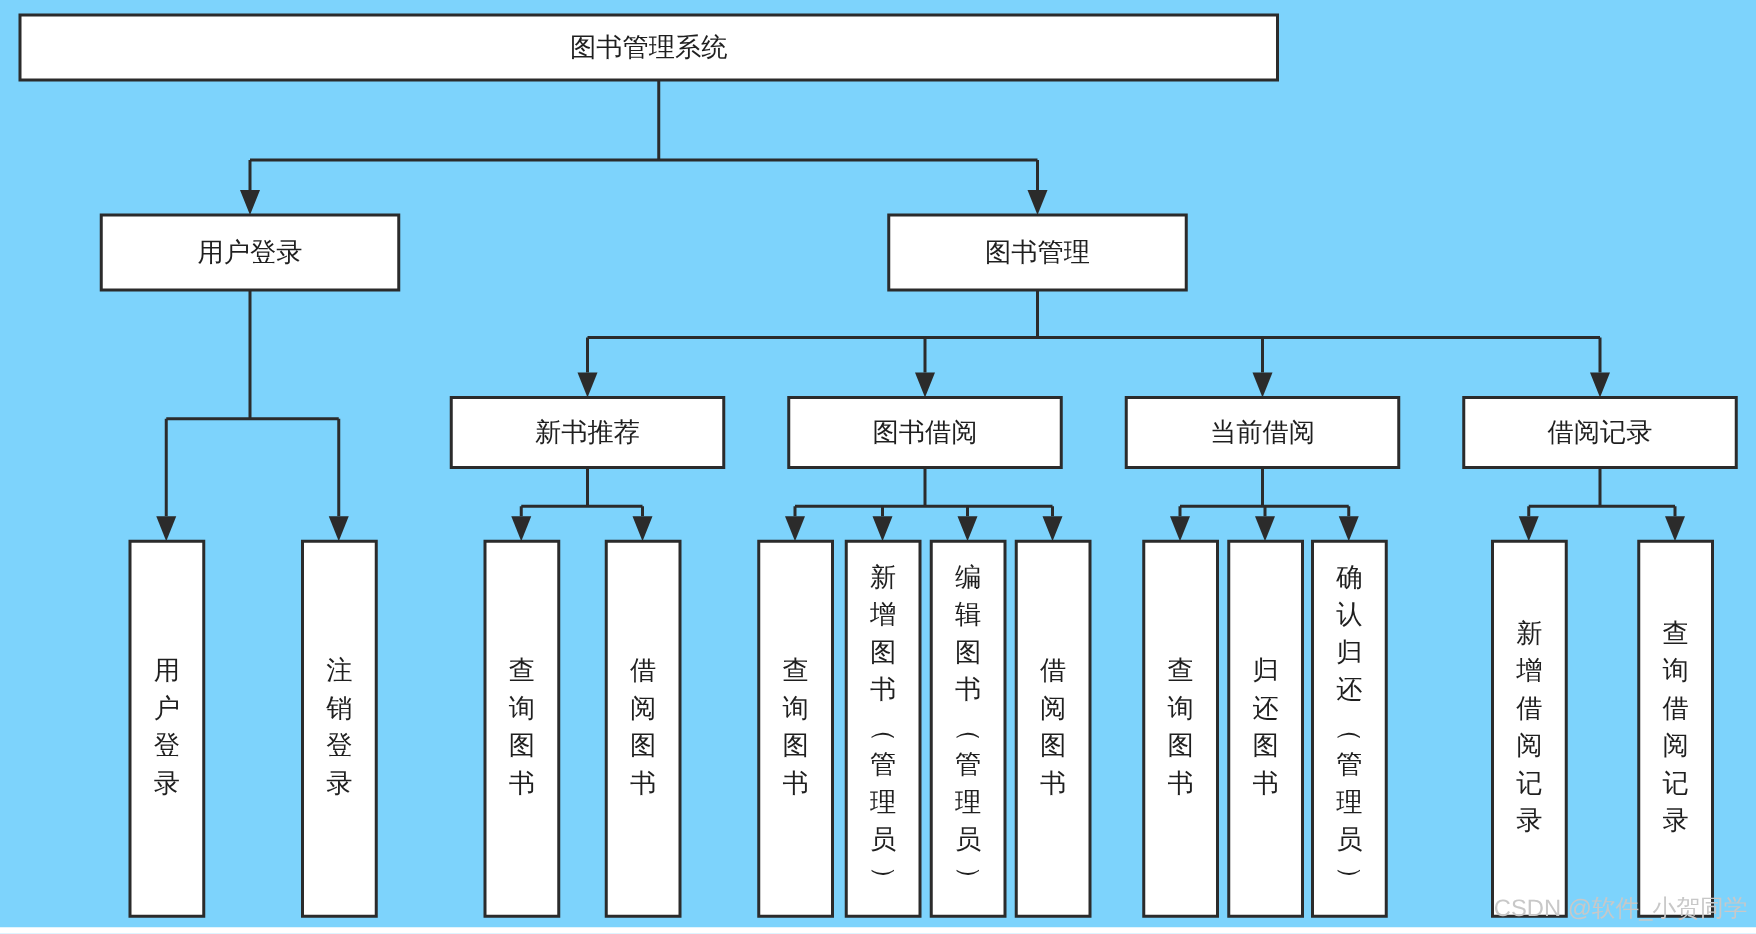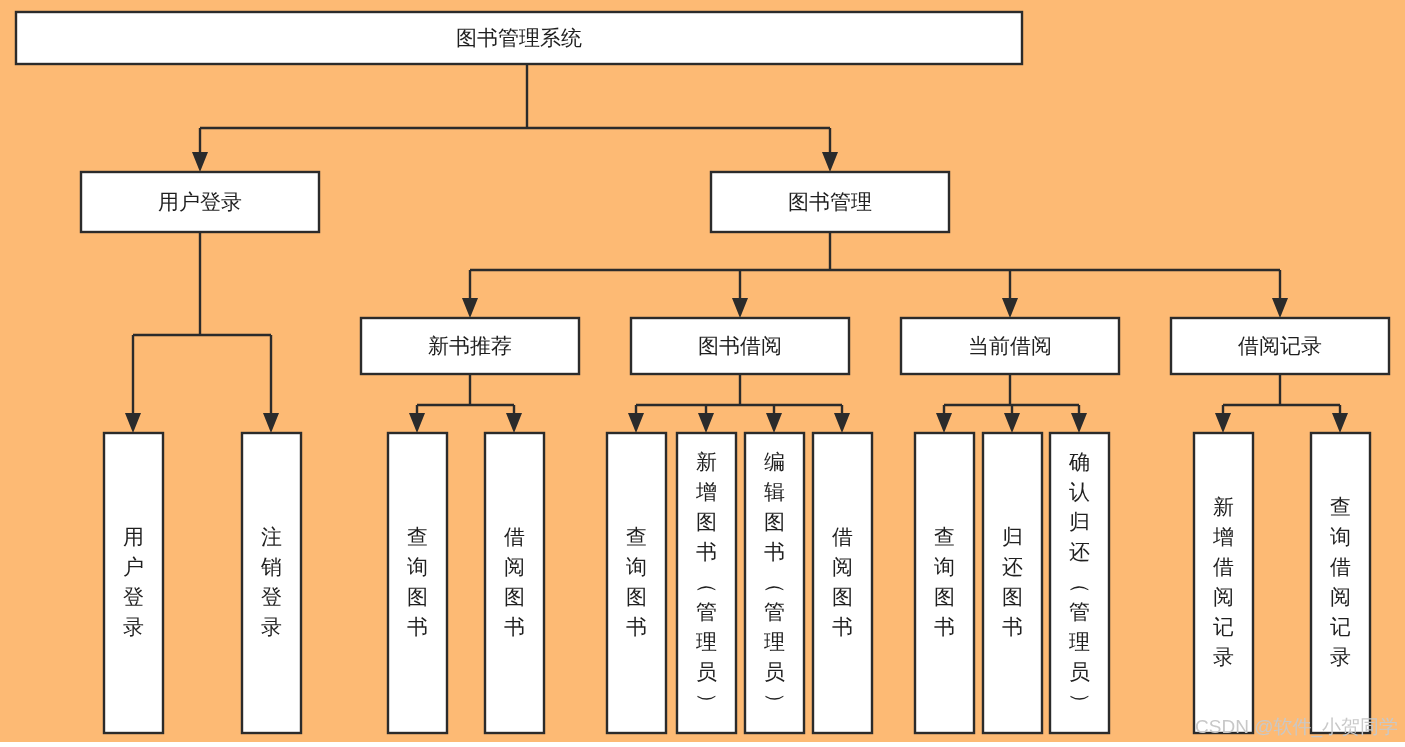--- a/index.html
+++ b/index.html
@@ -8,21 +8,21 @@
     padding: 0;
     background: #ffffff;
   }
   body {
     font-family: "Liberation Sans", "DejaVu Sans", sans-serif;
   }
   #diagram-root {
     position: relative;
     width: 1405px;
     height: 742px;
-    background: #fdba74;
+    background: #7dd3fc;
     overflow: hidden;
   }
   svg#tree-svg {
     position: absolute;
     left: 0;
     top: 0;
     width: 1405px;
     height: 747px;
     display: block;
   }

